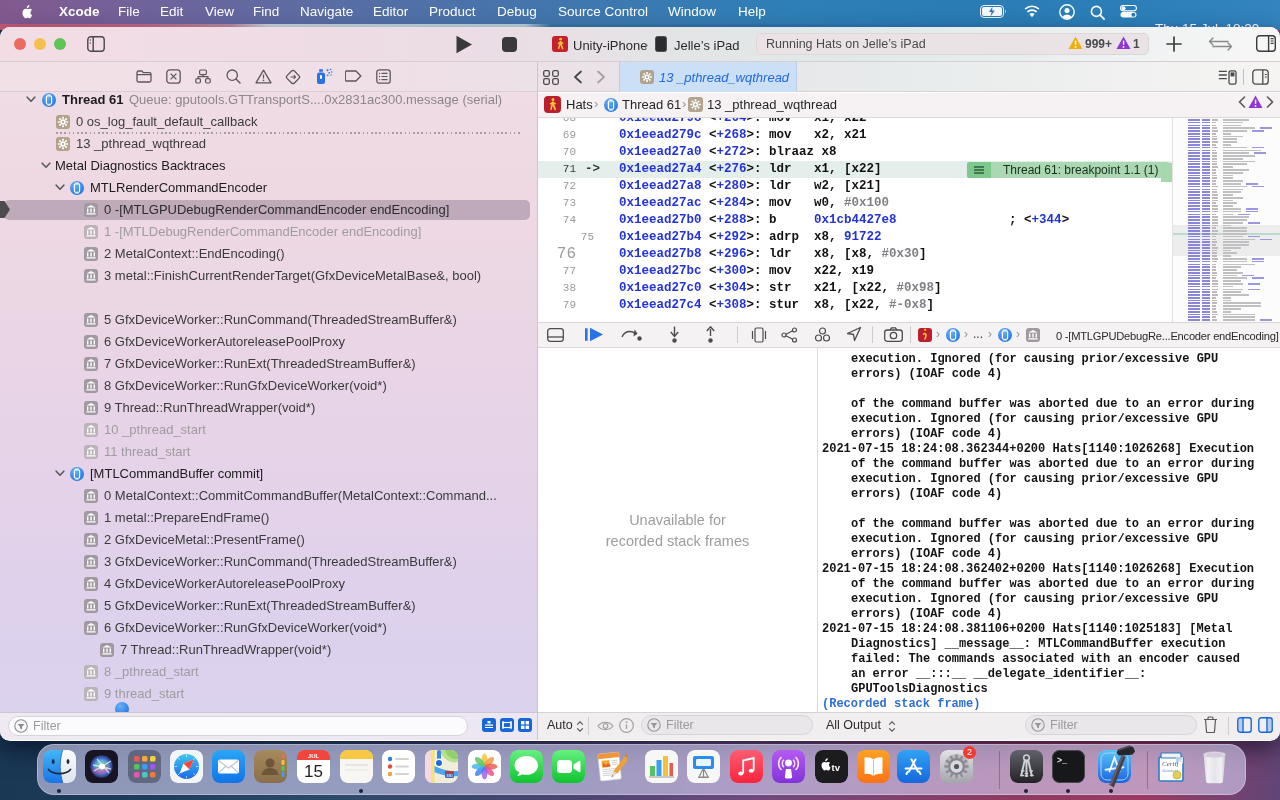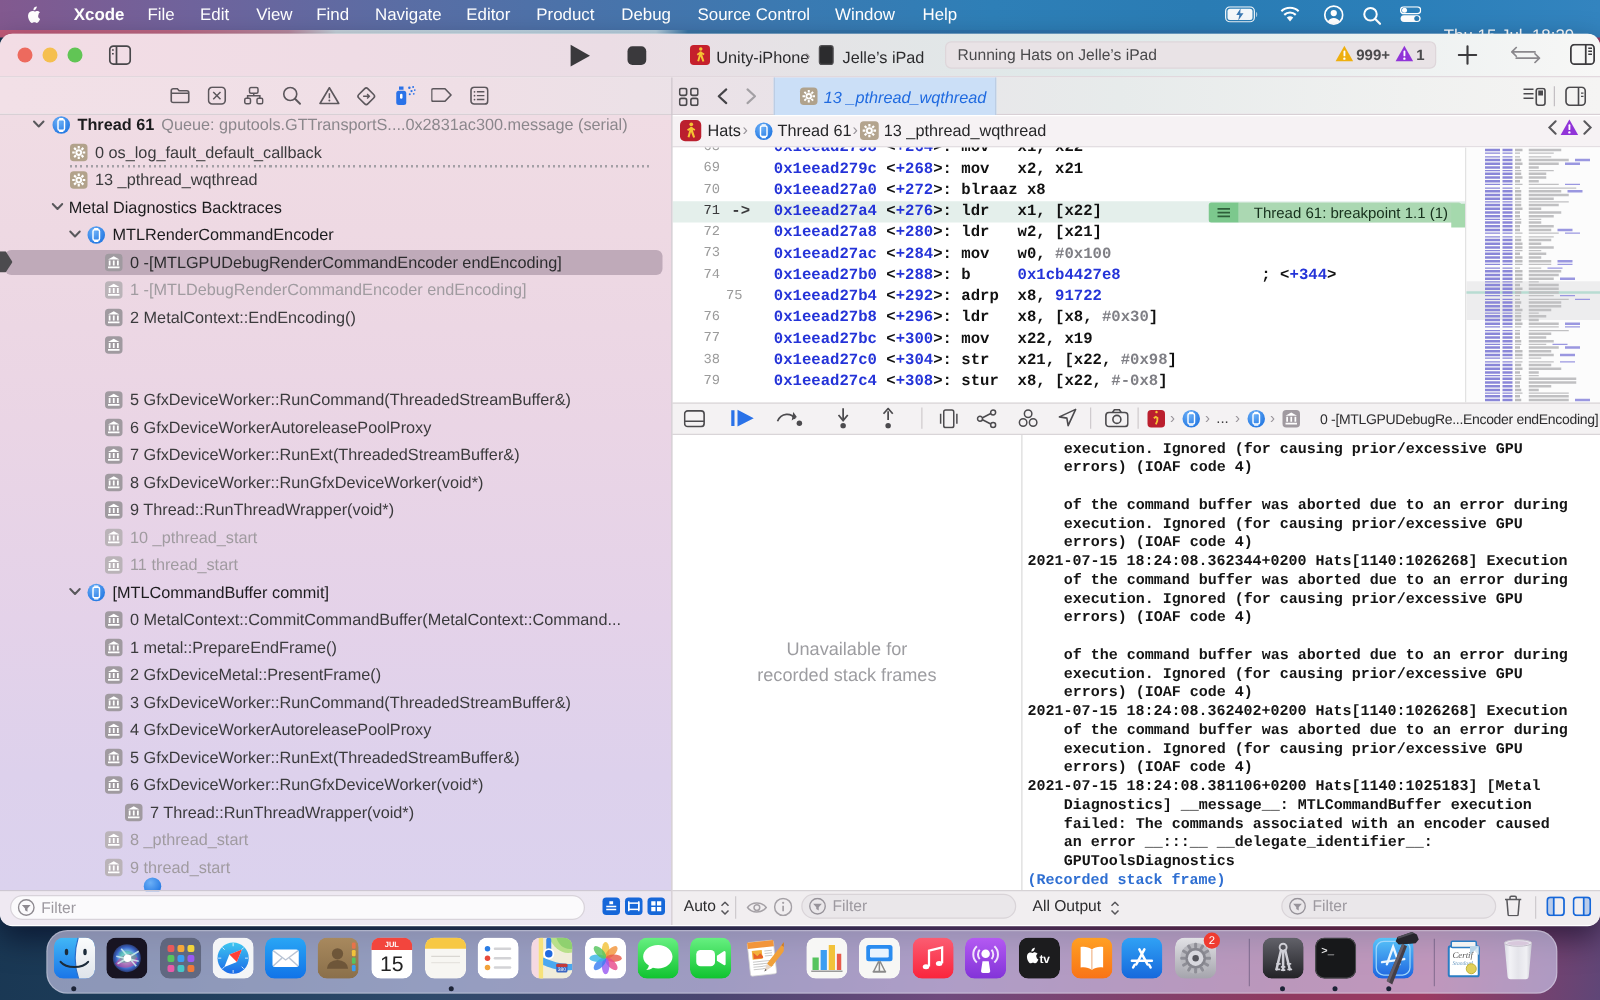--- a/index.html
+++ b/index.html
@@ -346,20 +346,21 @@
       <svg class="abs" style="left:84px;top:4px" width="14" height="14" viewBox="0 0 14 14">
         <path d="M7 2 L11.6 4.6 H2.4 z M3 5.4 h1.4 v4 H3 z M6.3 5.4 h1.4 v4 H6.3 z M9.6 5.4 h1.4 v4 h-1.4 z M2.4 10.2 h9.2 v1.4 H2.4 z" fill="#fff"></path>
       </svg>
       <span class="abs" style="left:104px;color:#3b3b3d;">2 MetalContext::EndEncoding()</span>
     </div>
     <div class="row" style="top:238px;">
       <div class="bank" style="left:84px;top:4px;"></div>
       <svg class="abs" style="left:84px;top:4px" width="14" height="14" viewBox="0 0 14 14">
         <path d="M7 2 L11.6 4.6 H2.4 z M3 5.4 h1.4 v4 H3 z M6.3 5.4 h1.4 v4 H6.3 z M9.6 5.4 h1.4 v4 h-1.4 z M2.4 10.2 h9.2 v1.4 H2.4 z" fill="#fff"></path>
       </svg>
+      <span class="abs" style="left:104px;color:#3b3b3d;">3 metal::FinishCurrentRenderTarget(GfxDeviceMetalBase&amp;, bool)</span>
     </div>
     <div class="row" style="top:282px;">
       <div class="bank" style="left:84px;top:4px;"></div>
       <svg class="abs" style="left:84px;top:4px" width="14" height="14" viewBox="0 0 14 14">
         <path d="M7 2 L11.6 4.6 H2.4 z M3 5.4 h1.4 v4 H3 z M6.3 5.4 h1.4 v4 H6.3 z M9.6 5.4 h1.4 v4 h-1.4 z M2.4 10.2 h9.2 v1.4 H2.4 z" fill="#fff"></path>
       </svg>
       <span class="abs" style="left:104px;color:#3b3b3d;">5 GfxDeviceWorker::RunCommand(ThreadedStreamBuffer&amp;)</span>
     </div>
     <div class="row" style="top:304px;">
       <div class="bank" style="left:84px;top:4px;"></div>
@@ -521,21 +522,21 @@
       <div class="abs mono" style="left:47px;top:43px;font-size:12.5px;line-height:17px;font-weight:bold;color:#3a3a3c;">-&gt;</div>
       <div class="abs mono" style="left:81px;top:43px;font-size:12.5px;line-height:17px;font-weight:bold;color:#111;"><span class="blue">0x1eead27a4</span> &lt;<span class="blue">+276</span>&gt;: ldr&nbsp;&nbsp;&nbsp;x1, [x22]</div>
       <div class="abs mono" style="left:0;top:60px;width:38px;text-align:right;font-size:11px;line-height:17px;color:#9b9b9b;">72</div>
       <div class="abs mono" style="left:81px;top:60px;font-size:12.5px;line-height:17px;font-weight:bold;color:#111;"><span class="blue">0x1eead27a8</span> &lt;<span class="blue">+280</span>&gt;: ldr&nbsp;&nbsp;&nbsp;w2, [x21]</div>
       <div class="abs mono" style="left:0;top:77px;width:38px;text-align:right;font-size:11px;line-height:17px;color:#9b9b9b;">73</div>
       <div class="abs mono" style="left:81px;top:77px;font-size:12.5px;line-height:17px;font-weight:bold;color:#111;"><span class="blue">0x1eead27ac</span> &lt;<span class="blue">+284</span>&gt;: mov&nbsp;&nbsp;&nbsp;w0, <span class="gray">#0x100</span></div>
       <div class="abs mono" style="left:0;top:94px;width:38px;text-align:right;font-size:11px;line-height:17px;color:#9b9b9b;">74</div>
       <div class="abs mono" style="left:81px;top:94px;font-size:12.5px;line-height:17px;font-weight:bold;color:#111;"><span class="blue">0x1eead27b0</span> &lt;<span class="blue">+288</span>&gt;: b&nbsp;&nbsp;&nbsp;&nbsp;&nbsp;<span class="blue">0x1cb4427e8</span>&nbsp;&nbsp;&nbsp;&nbsp;&nbsp;&nbsp;&nbsp;&nbsp;&nbsp;&nbsp;&nbsp;&nbsp;&nbsp;&nbsp;&nbsp;; &lt;<span class="blue">+344</span>&gt;</div>
       <div class="abs mono" style="left:0;top:111px;width:38px;text-align:right;font-size:11px;line-height:17px;color:#9b9b9b;margin-left:18px;">75</div>
       <div class="abs mono" style="left:81px;top:111px;font-size:12.5px;line-height:17px;font-weight:bold;color:#111;"><span class="blue">0x1eead27b4</span> &lt;<span class="blue">+292</span>&gt;: adrp&nbsp;&nbsp;x8, <span class="blue">91722</span></div>
-      <div class="abs mono" style="left:0;top:128px;width:38px;text-align:right;font-size:11px;line-height:17px;color:#9b9b9b;">76</div>
+      <div class="abs mono" style="left:0;top:128px;width:38px;text-align:right;font-size:16px;line-height:17px;color:#9b9b9b;">76</div>
       <div class="abs mono" style="left:81px;top:128px;font-size:12.5px;line-height:17px;font-weight:bold;color:#111;"><span class="blue">0x1eead27b8</span> &lt;<span class="blue">+296</span>&gt;: ldr&nbsp;&nbsp;&nbsp;x8, [x8, <span class="gray">#0x30</span>]</div>
       <div class="abs mono" style="left:0;top:145px;width:38px;text-align:right;font-size:11px;line-height:17px;color:#9b9b9b;">77</div>
       <div class="abs mono" style="left:81px;top:145px;font-size:12.5px;line-height:17px;font-weight:bold;color:#111;"><span class="blue">0x1eead27bc</span> &lt;<span class="blue">+300</span>&gt;: mov&nbsp;&nbsp;&nbsp;x22, x19</div>
       <div class="abs mono" style="left:0;top:162px;width:38px;text-align:right;font-size:11px;line-height:17px;color:#9b9b9b;">38</div>
       <div class="abs mono" style="left:81px;top:162px;font-size:12.5px;line-height:17px;font-weight:bold;color:#111;"><span class="blue">0x1eead27c0</span> &lt;<span class="blue">+304</span>&gt;: str&nbsp;&nbsp;&nbsp;x21, [x22, <span class="gray">#0x98</span>]</div>
       <div class="abs mono" style="left:0;top:179px;width:38px;text-align:right;font-size:11px;line-height:17px;color:#9b9b9b;">79</div>
       <div class="abs mono" style="left:81px;top:179px;font-size:12.5px;line-height:17px;font-weight:bold;color:#111;"><span class="blue">0x1eead27c4</span> &lt;<span class="blue">+308</span>&gt;: stur&nbsp;&nbsp;x8, [x22, <span class="gray">#-0x8</span>]</div>
       <div class="abs" style="left:429px;top:43.5px;width:24px;height:16px;background:#7cc88d;border-radius:2px 0 0 2px;"></div>
       <svg class="abs" style="left:435px;top:47px" width="12" height="10" viewBox="0 0 12 10">
         <path d="M1 2 h10 M1 5 h10 M1 8 h10" stroke="#2e5e3a" stroke-width="1.4"></path>

